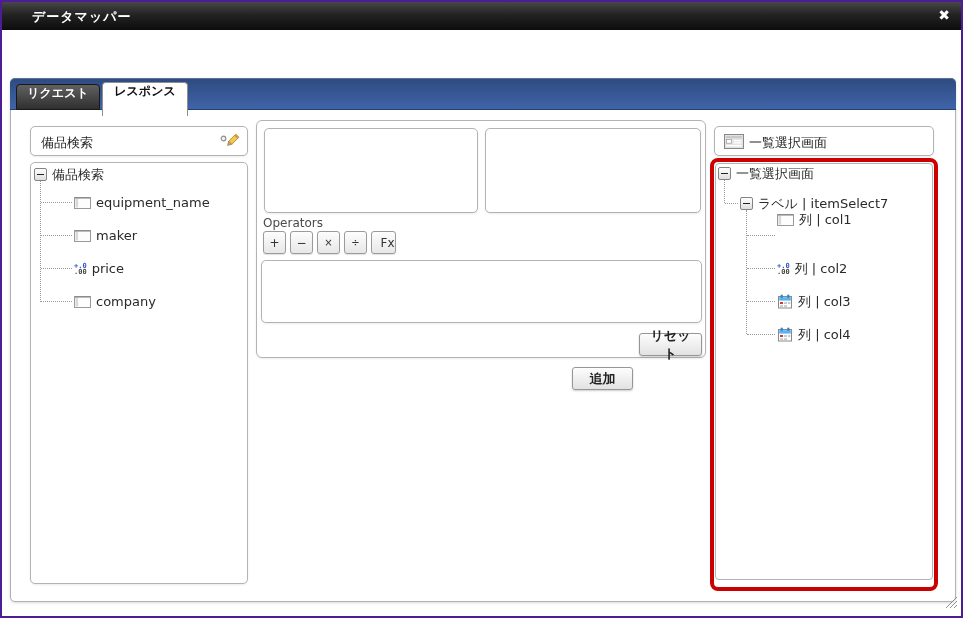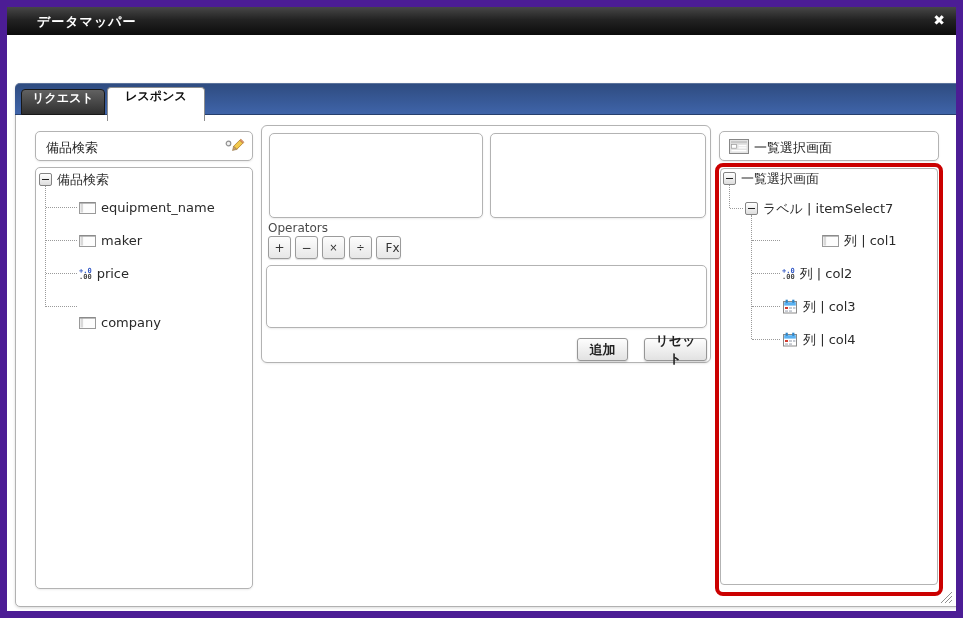--- a/index.html
+++ b/index.html
@@ -1,18 +1,18 @@
 <!DOCTYPE html>
 <html><head>
 <meta charset="utf-8">
 <style>
   html,body{margin:0;padding:0;background:#fff;}
   *{box-sizing:border-box;}
   .window{position:relative;width:963px;height:618px;background:#fff;
-          border:7px solid #4c1d95;overflow:hidden;
+          border:2px solid #4c1d95;overflow:hidden;
           font-family:"DejaVu Sans","Liberation Sans",sans-serif;color:#222;}
   
   .titlebar{position:absolute;left:0;top:0;width:100%;height:28px;
             background:linear-gradient(#474747,#232323 45%,#0c0c0c);}
   .title{position:absolute;left:30px;top:6px;font-size:13px;font-weight:bold;color:#fff;letter-spacing:1px;}
   .close{position:absolute;right:11px;top:5px;font-size:14px;font-weight:bold;color:#fff;cursor:pointer;line-height:16px;}
   
   .toolbar{position:absolute;left:0;top:28px;width:100%;height:27px;
            background:linear-gradient(#f8f8f8,#ececec);border-bottom:1px solid #cccccc;}
   .savebtn{position:absolute;left:44px;top:2px;height:21px;padding:0 9px;
@@ -26,21 +26,21 @@
            background:#fff;border:1px solid #b1b1b1;border-radius:5px;
            box-shadow:0 1px 3px rgba(0,0,0,.15);}
   .bluebar{position:absolute;left:8px;top:76px;width:946px;height:32px;
            background:linear-gradient(#2e4b7f,#3f64a9);
            border-radius:5px 5px 0 0;border-bottom:1px solid #263f6d;
            box-shadow:inset 0 1px 0 rgba(255,255,255,.22);}
   .tab{position:absolute;display:flex;align-items:flex-start;justify-content:center;
        font-size:12px;font-weight:bold;border-radius:4px 4px 0 0;cursor:pointer;}
   .tab.inactive{left:14px;top:82px;width:84px;height:26px;color:#fff;
        background:linear-gradient(#616161,#2f2f2f);border:1px solid #181818;}
-  .tab.active{left:100px;top:80px;width:98px;height:34px;color:#0f0f0f;
+  .tab.active{left:100px;top:80px;width:86px;height:34px;color:#0f0f0f;
        background:#fff;border:1px solid #8e8e8e;border-bottom:none;z-index:4;}
   
   .pbox{position:absolute;background:#fff;border:1px solid #b3b3b3;border-radius:5px;
         box-shadow:0 1px 2px rgba(0,0,0,.08);}
   
   .lheader{left:28px;top:124px;width:218px;height:30px;}
   .lheader .txt{position:absolute;left:10px;top:7px;font-size:13px;}
   .pencil{position:absolute;right:6px;top:4px;cursor:pointer;}
   .ltree{left:28px;top:160px;width:218px;height:422px;}
   
@@ -51,21 +51,21 @@
   .opbtn{position:absolute;top:229px;width:23px;height:23px;padding:0;
          border:1px solid #9b9b9b;border-radius:3px;
          background:linear-gradient(#fdfdfd,#e7e7e7);
          font-size:12px;color:#333;cursor:pointer;box-shadow:0 1px 1px rgba(0,0,0,.12);
          display:flex;align-items:center;justify-content:center;font-family:inherit;}
   .formula{left:259px;top:258px;width:441px;height:63px;}
   .actbtn{position:absolute;top:331px;height:23px;border:1px solid #969696;border-radius:3px;
           background:linear-gradient(#fdfdfd,#e2e2e2);font-size:13px;font-weight:bold;color:#222;
           cursor:pointer;box-shadow:0 1px 2px rgba(0,0,0,.2);
           display:flex;align-items:center;justify-content:center;font-family:inherit;}
-  .addbtn{left:570px;width:51px;}
+  .addbtn{left:570px;width:61px;margin-top:34px;}
   .resetbtn{left:637px;width:63px;}
   
   .rheader{left:712px;top:124px;width:220px;height:30px;}
   .rheader .ic{position:absolute;left:9px;top:7px;}
   .rheader .txt{position:absolute;left:34px;top:7px;font-size:13px;}
   .redbox{position:absolute;left:708px;top:156px;width:228px;height:433px;
           border:4px solid #cb0000;border-radius:8px;background:#fff;}
   .rinner{position:absolute;left:1px;top:1px;width:218px;height:417px;
           border:1px solid #b3b3b3;border-radius:4px;background:#fff;}
   
@@ -151,21 +151,21 @@
   </div>
 
   <div class="trow" style="left:72px;top:258px;">
     <span class="num-icon">
       <span class="l1">+.0</span>
       <span class="l2">.00</span>
     </span>
     <span>price</span>
   </div>
 
-  <div class="trow" style="left:72px;top:291px;margin-top:16px;">
+  <div class="trow" style="left:72px;top:291px;">
     <svg width="17" height="12" viewBox="0 0 17 12">
       <rect x="0.5" y="0.5" width="16" height="11" fill="#fdfdfd" stroke="#9a9a9a"></rect>
       <rect x="1.5" y="1.5" width="2.6" height="9" fill="#d9d9d9"></rect>
       <line x1="1" y1="1" x2="16" y2="1" stroke="#7d7d7d"></line>
     </svg>
     <span>company</span>
   </div>
 
   <div class="pbox mouter"></div>
   <div class="pbox mboxA"></div>
@@ -230,21 +230,21 @@
     <span>一覧選択画面</span>
   </div>
 
   <div class="trow" style="left:738px;top:193px;">
     <span class="expander">
         <i></i>
       </span>
     <span>ラベル | itemSelect7</span>
   </div>
 
-  <div class="trow" style="left:775px;top:225px;margin-left:40px;">
+  <div class="trow" style="left:775px;top:209px;">
     <svg width="17" height="12" viewBox="0 0 17 12">
       <rect x="0.5" y="0.5" width="16" height="11" fill="#fdfdfd" stroke="#9a9a9a"></rect>
       <rect x="1.5" y="1.5" width="2.6" height="9" fill="#d9d9d9"></rect>
       <line x1="1" y1="1" x2="16" y2="1" stroke="#7d7d7d"></line>
     </svg>
     <span>列 | col1</span>
   </div>
 
   <div class="trow" style="left:775px;top:258px;">
     <span class="num-icon">

